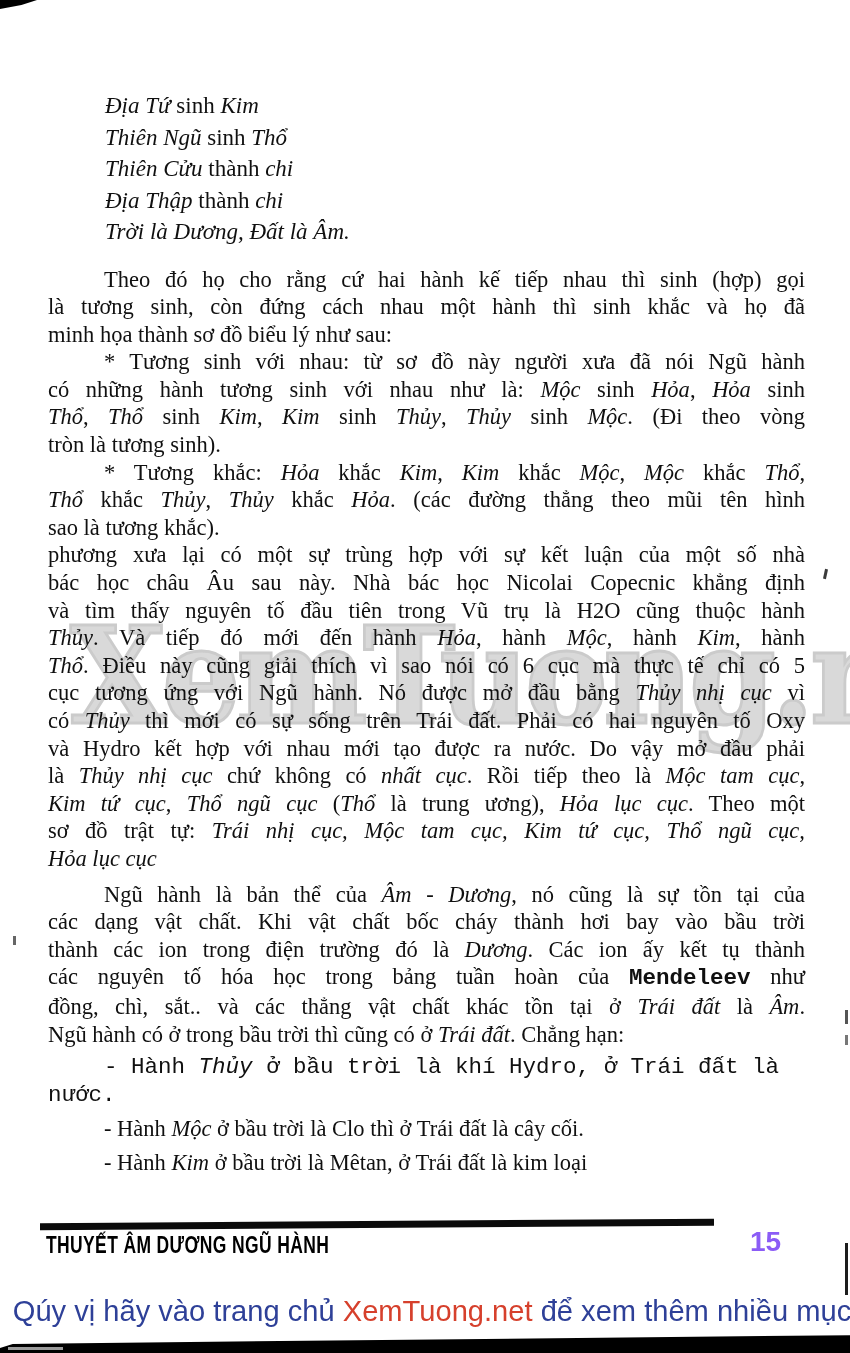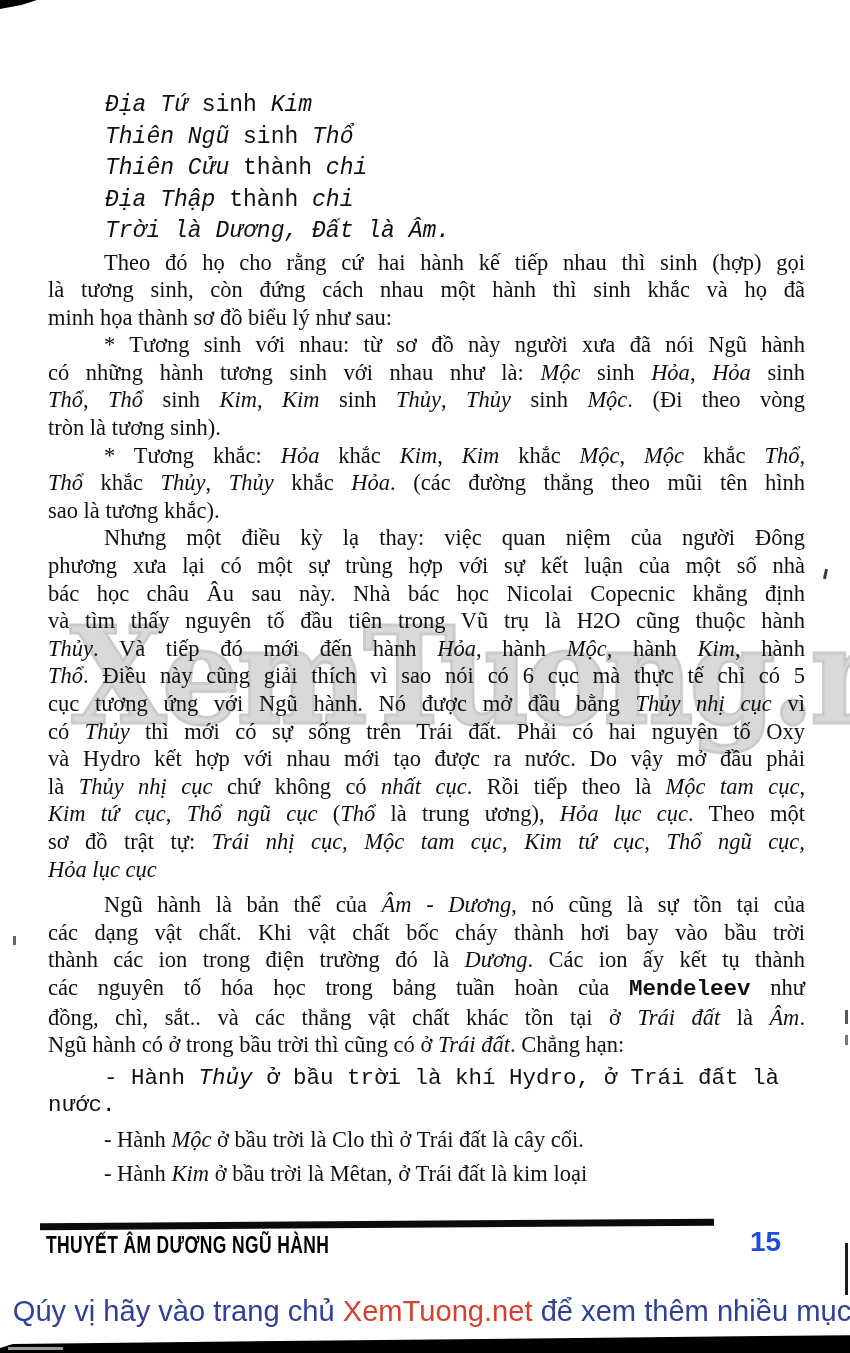--- a/index.html
+++ b/index.html
@@ -5,21 +5,21 @@
   html,body{margin:0;padding:0;}
   body{
     width:850px;height:1353px;background:#ffffff;position:relative;overflow:hidden;
     font-family:"Liberation Serif","DejaVu Serif",serif;color:#101010;
   }
   #scan-page{position:absolute;inset:0;}
 
   
   #text-block{position:absolute;left:48px;top:90px;width:757px;z-index:3;}
   .block{margin:0;}
-  .block.poem{font-size:23px;line-height:31.5px;padding-left:57px;font-family:Liberation Mono, monospace;}
+  .block.poem{font-size:23px;line-height:31.5px;padding-left:57px;}
   .block.para{font-size:22.5px;line-height:27.6px;}
   .tline{min-height:1em;}
   .jline{text-align:justify;text-align-last:justify;}
   .lastline{text-align:left;text-align-last:left;}
   .firstline{text-indent:56px;}
   .it{font-style:italic;}
   .bd{font-weight:bold;font-family:Liberation Mono, monospace;}
 
   
   #watermark{
@@ -34,21 +34,21 @@
 
   
   #footer-rule{position:absolute;left:40px;top:1221px;width:674px;height:7px;background:#0b0b0b;transform:rotate(-0.4deg);z-index:4;}
   #running-title{
     position:absolute;left:46px;top:1232px;z-index:4;
     font-family:"Liberation Sans",sans-serif;font-weight:bold;font-size:23px;color:#000;
     transform:scaleX(0.76);transform-origin:left center;white-space:nowrap;letter-spacing:0.5px;
   }
   #page-number{
     position:absolute;left:750px;top:1226px;z-index:4;
-    font-family:"Liberation Sans",sans-serif;font-weight:bold;font-size:28px;color:#1d4ed8;
+    font-family:"Liberation Sans",sans-serif;font-weight:bold;font-size:28px;color:#8b5cf6;
   }
 
   
   #banner{
     position:absolute;left:0;top:1294px;width:850px;text-align:center;z-index:5;
     font-family:"Liberation Sans",sans-serif;font-size:30px;font-weight:500;
     transform:scaleX(0.97);transform-origin:center;white-space:nowrap;
   }
 
   
@@ -78,38 +78,37 @@
   <div id="watermark">XemTuong.net</div>
 
   <div id="text-block">
       <div class="block poem">
         <div class="tline poemline lastline"><span class="it">Địa Tứ </span><span>sinh </span><span class="it">Kim</span></div>
         <div class="tline poemline lastline"><span class="it">Thiên Ngũ </span><span>sinh </span><span class="it">Thổ</span></div>
         <div class="tline poemline lastline"><span class="it">Thiên Cửu </span><span>thành </span><span class="it">chi</span></div>
         <div class="tline poemline lastline"><span class="it">Địa Thập </span><span>thành </span><span class="it">chi</span></div>
         <div class="tline poemline lastline"><span class="it">Trời là Dương, Đất là Âm.</span></div>
       </div>
-      <div class="block para" style="margin-top: 1px;">
+      <div class="block para" style="margin-top: 18px;">
         <div class="tline jline firstline"><span>Theo đó họ cho rằng cứ hai hành kế tiếp nhau thì sinh (hợp) gọi</span></div>
         <div class="tline jline"><span>là tương sinh, còn đứng cách nhau một hành thì sinh khắc và họ đã</span></div>
         <div class="tline lastline"><span>minh họa thành sơ đồ biểu lý như sau:</span></div>
       </div>
       <div class="block para">
         <div class="tline jline firstline"><span>* Tương sinh với nhau: từ sơ đồ này người xưa đã nói Ngũ hành</span></div>
         <div class="tline jline"><span>có những hành tương sinh với nhau như là: </span><span class="it">Mộc</span><span> sinh </span><span class="it">Hỏa</span><span>, </span><span class="it">Hỏa</span><span> sinh</span></div>
         <div class="tline jline"><span class="it">Thổ</span><span>, </span><span class="it">Thổ</span><span> sinh </span><span class="it">Kim</span><span>, </span><span class="it">Kim</span><span> sinh </span><span class="it">Thủy</span><span>, </span><span class="it">Thủy</span><span> sinh </span><span class="it">Mộc</span><span>. (Đi theo vòng</span></div>
         <div class="tline lastline"><span>tròn là tương sinh).</span></div>
       </div>
       <div class="block para">
         <div class="tline jline firstline"><span>* Tương khắc: </span><span class="it">Hỏa</span><span> khắc </span><span class="it">Kim</span><span>, </span><span class="it">Kim</span><span> khắc </span><span class="it">Mộc</span><span>, </span><span class="it">Mộc</span><span> khắc </span><span class="it">Thổ</span><span>,</span></div>
         <div class="tline jline"><span class="it">Thổ</span><span> khắc </span><span class="it">Thủy</span><span>, </span><span class="it">Thủy</span><span> khắc </span><span class="it">Hỏa</span><span>. (các đường thẳng theo mũi tên hình</span></div>
         <div class="tline lastline"><span>sao là tương khắc).</span></div>
       </div>
       <div class="block para">
-        <div class="tline jline firstline"><span>Nhưng một điều kỳ lạ thay: việc quan niệm của người Đông</span></div>
         <div class="tline jline"><span>phương xưa lại có một sự trùng hợp với sự kết luận của một số nhà</span></div>
         <div class="tline jline"><span>bác học châu Âu sau này. Nhà bác học Nicolai Copecnic khẳng định</span></div>
         <div class="tline jline"><span>và tìm thấy nguyên tố đầu tiên trong Vũ trụ là H2O cũng thuộc hành</span></div>
         <div class="tline jline"><span class="it">Thủy</span><span>. Và tiếp đó mới đến hành </span><span class="it">Hỏa</span><span>, hành </span><span class="it">Mộc</span><span>, hành </span><span class="it">Kim</span><span>, hành</span></div>
         <div class="tline jline"><span class="it">Thổ</span><span>. Điều này cũng giải thích vì sao nói có 6 cục mà thực tế chỉ có 5</span></div>
         <div class="tline jline"><span>cục tương ứng với Ngũ hành. Nó được mở đầu bằng </span><span class="it">Thủy nhị cục</span><span> vì</span></div>
         <div class="tline jline"><span>có </span><span class="it">Thủy</span><span> thì mới có sự sống trên Trái đất. Phải có hai nguyên tố Oxy</span></div>
         <div class="tline jline"><span>và Hydro kết hợp với nhau mới tạo được ra nước. Do vậy mở đầu phải</span></div>
         <div class="tline jline"><span>là </span><span class="it">Thủy nhị cục</span><span> chứ không có </span><span class="it">nhất cục</span><span>. Rồi tiếp theo là </span><span class="it">Mộc tam cục</span><span>,</span></div>
         <div class="tline jline"><span class="it">Kim tứ cục</span><span>, </span><span class="it">Thổ ngũ cục</span><span> (</span><span class="it">Thổ</span><span> là trung ương), </span><span class="it">Hỏa lục cục</span><span>. Theo một</span></div>

